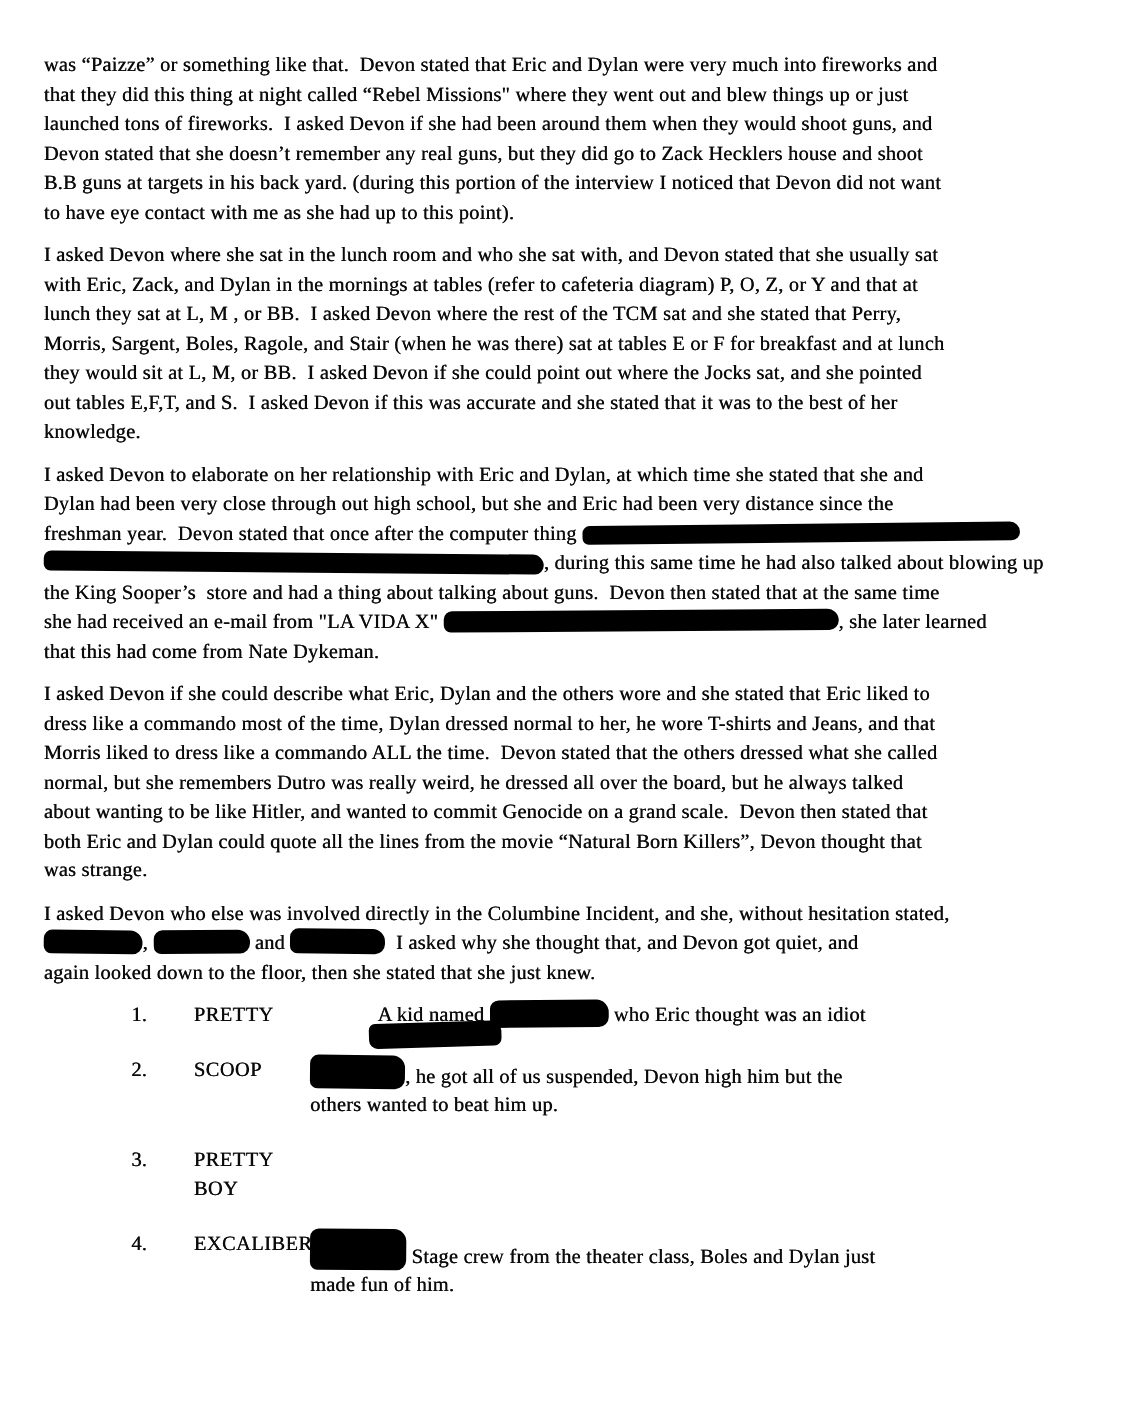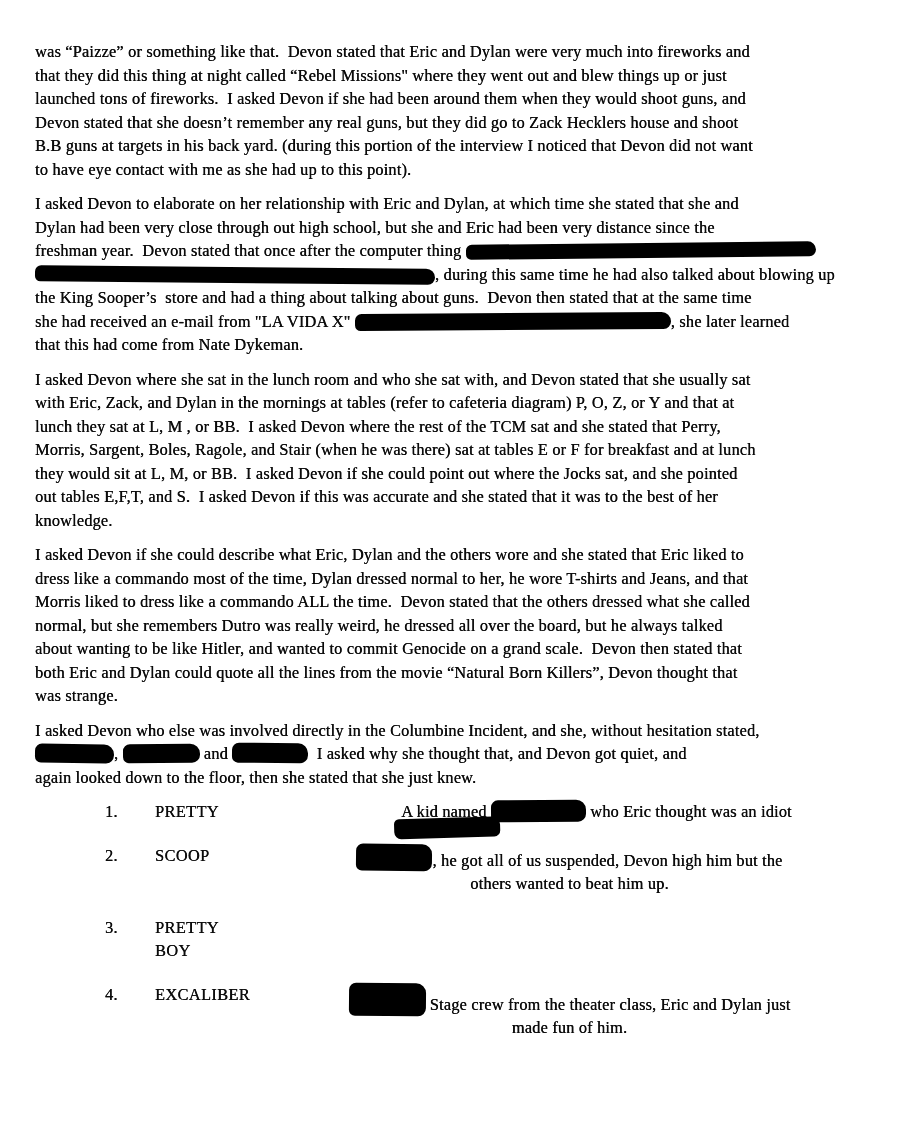--- a/index.html
+++ b/index.html
@@ -35,48 +35,48 @@
     background:#000;
     left:-97px;top:17px;
     width:106px;height:20px;
     border-radius:5px 8px 6px 7px;
     transform:rotate(-1.2deg);
   }
   .hit-list{margin-top:4px;}
   .list-row{display:flex;margin-bottom:20px;}
   .col-num{flex:none;width:50px;margin-left:70px;}
   .col-nick{flex:none;width:93px;letter-spacing:0.4px;}
-  .col-desc{flex:1;white-space:pre-wrap;text-align:center;}
+  .col-desc{flex:1;white-space:pre-wrap;}
 </style>
 </head>
 <body>
 
 <div class="page">
   <div class="content">
     <div id="report-body">
         <p class="para"><span>was “Paizze” or something like that.  Devon stated that Eric and Dylan were very much into fireworks and
 that they did this thing at night called “Rebel Missions" where they went out and blew things up or just
 launched tons of fireworks.  I asked Devon if she had been around them when they would shoot guns, and
 Devon stated that she doesn’t remember any real guns, but they did go to Zack Hecklers house and shoot
 B.B guns at targets in his back yard. (during this portion of the interview I noticed that Devon did not want
 to have eye contact with me as she had up to this point).</span></p>
+        <p class="para"><span>I asked Devon where she sat in the lunch room and who she sat with, and Devon stated that she usually sat
+with Eric, Zack, and Dylan in the mornings at tables (refer to cafeteria diagram) P, O, Z, or Y and that at
+lunch they sat at L, M , or BB.  I asked Devon where the rest of the TCM sat and she stated that Perry,
+Morris, Sargent, Boles, Ragole, and Stair (when he was there) sat at tables E or F for breakfast and at lunch
+they would sit at L, M, or BB.  I asked Devon if she could point out where the Jocks sat, and she pointed
+out tables E,F,T, and S.  I asked Devon if this was accurate and she stated that it was to the best of her
+knowledge.</span></p>
         <p class="para"><span>I asked Devon to elaborate on her relationship with Eric and Dylan, at which time she stated that she and
 Dylan had been very close through out high school, but she and Eric had been very distance since the
 freshman year.  Devon stated that once after the computer thing </span><span class="redact" style="width: 350px; height: 15px; vertical-align: -2px; transform: rotate(-0.6deg);"></span><span>
 </span><span class="redact" style="width: 400px; height: 16px; vertical-align: -3px; transform: rotate(0.5deg);"></span><span>, during this same time he had also talked about blowing up
 the King Sooper’s  store and had a thing about talking about guns.  Devon then stated that at the same time
 she had received an e-mail from "LA VIDA X" </span><span class="redact" style="width: 316px; height: 17px; vertical-align: -3px; transform: rotate(-0.4deg);"></span><span>, she later learned
 that this had come from Nate Dykeman.</span></p>
-        <p class="para"><span>I asked Devon where she sat in the lunch room and who she sat with, and Devon stated that she usually sat
-with Eric, Zack, and Dylan in the mornings at tables (refer to cafeteria diagram) P, O, Z, or Y and that at
-lunch they sat at L, M , or BB.  I asked Devon where the rest of the TCM sat and she stated that Perry,
-Morris, Sargent, Boles, Ragole, and Stair (when he was there) sat at tables E or F for breakfast and at lunch
-they would sit at L, M, or BB.  I asked Devon if she could point out where the Jocks sat, and she pointed
-out tables E,F,T, and S.  I asked Devon if this was accurate and she stated that it was to the best of her
-knowledge.</span></p>
         <p class="para"><span>I asked Devon if she could describe what Eric, Dylan and the others wore and she stated that Eric liked to
 dress like a commando most of the time, Dylan dressed normal to her, he wore T-shirts and Jeans, and that
 Morris liked to dress like a commando ALL the time.  Devon stated that the others dressed what she called
 normal, but she remembers Dutro was really weird, he dressed all over the board, but he always talked
 about wanting to be like Hitler, and wanted to commit Genocide on a grand scale.  Devon then stated that
 both Eric and Dylan could quote all the lines from the movie “Natural Born Killers”, Devon thought that
 was strange.</span></p>
         <p class="para"><span>I asked Devon who else was involved directly in the Columbine Incident, and she, without hesitation stated,
 </span><span class="redact" style="width: 79px; height: 19px; vertical-align: -4px; transform: rotate(0.8deg);"></span><span>, </span><span class="redact" style="width: 77px; height: 19px; vertical-align: -4px; transform: rotate(-0.5deg);"></span><span> and </span><span class="redact" style="width: 76px; height: 20px; vertical-align: -4px; transform: rotate(0.6deg);"></span><span>  I asked why she thought that, and Devon got quiet, and
 again looked down to the floor, then she stated that she just knew.</span></p>
@@ -93,18 +93,18 @@
           <div class="col-desc"><span class="redact" style="width: 76px; height: 27px; vertical-align: -5px; transform: rotate(0.7deg);"></span><span>, he got all of us suspended, Devon high him but the
 others wanted to beat him up.</span></div>
         </div>
         <div class="list-row">
           <div class="col-num">3.</div>
           <div class="col-nick">PRETTY BOY</div>
         </div>
         <div class="list-row">
           <div class="col-num">4.</div>
           <div class="col-nick">EXCALIBER</div>
-          <div class="col-desc"><span class="redact" style="width: 77px; height: 33px; vertical-align: -6px; transform: rotate(0.5deg);"></span><span> Stage crew from the theater class, Eric and Dylan just
+          <div class="col-desc"><span class="redact" style="width: 77px; height: 33px; vertical-align: -6px; transform: rotate(0.5deg);"></span><span> Stage crew from the theater class, Boles and Dylan just
 made fun of him.</span></div>
         </div>
       </div>
   </div>
 </div>
 
 </body></html>

